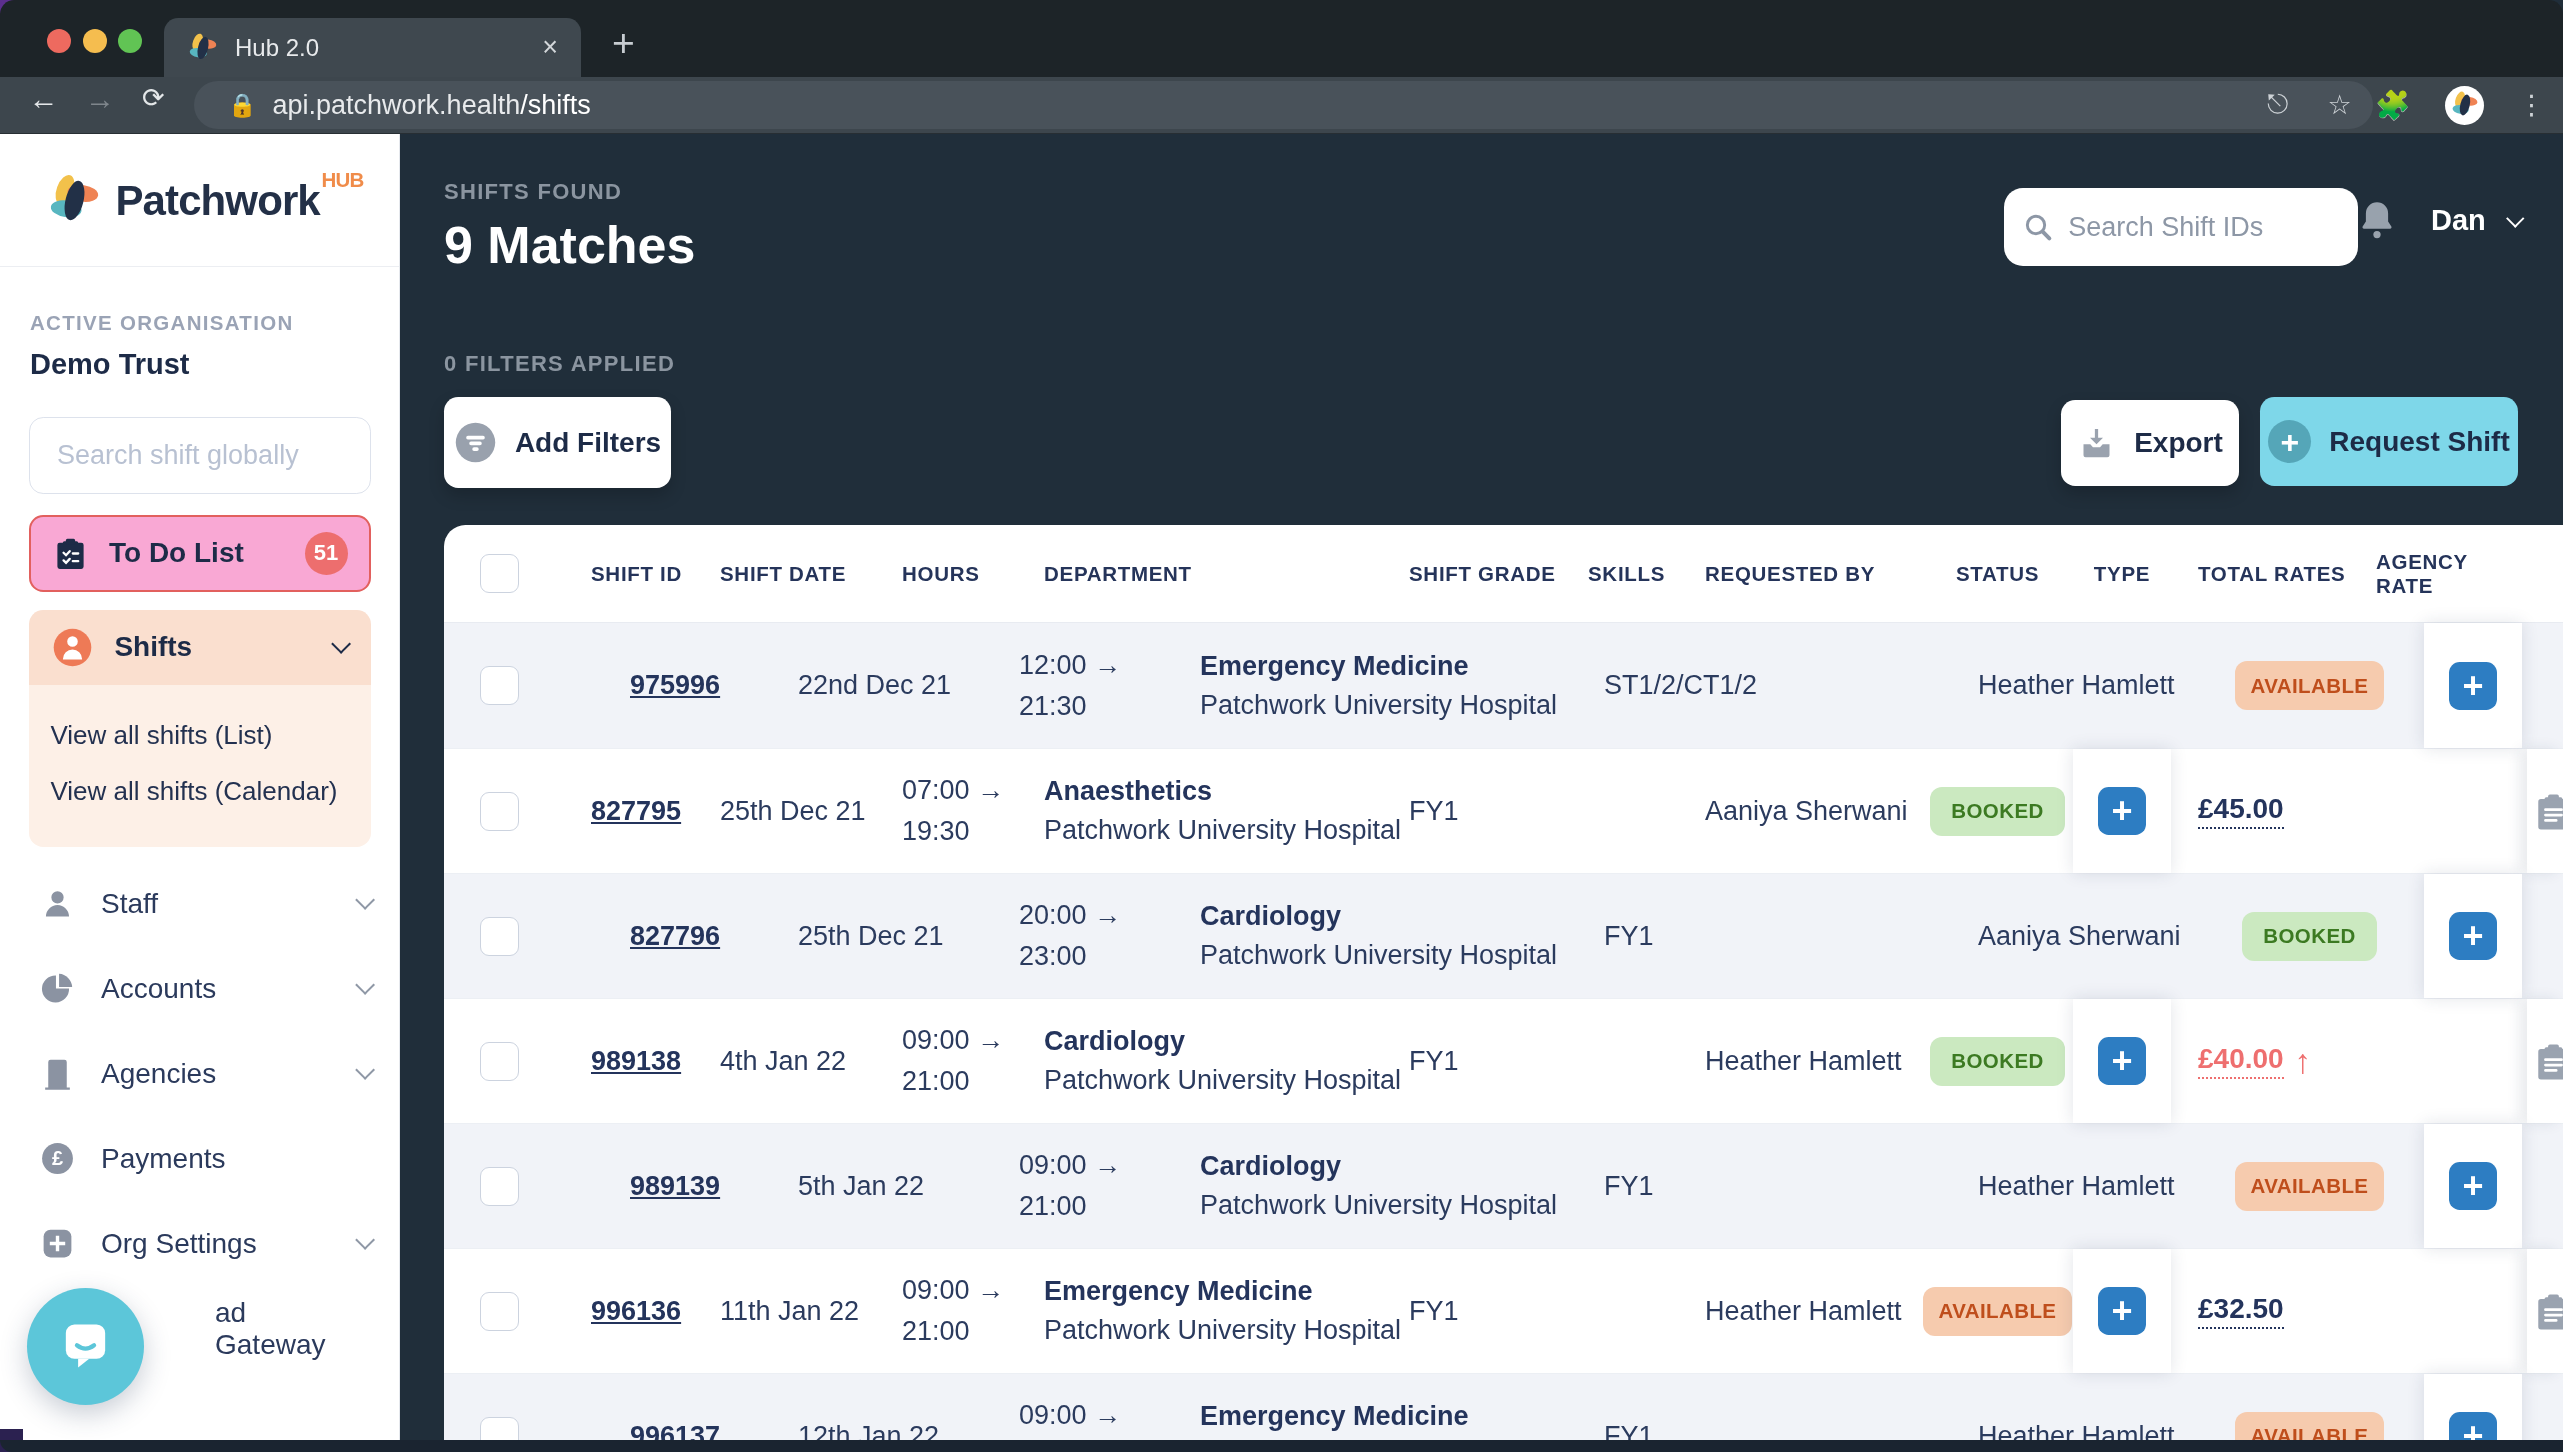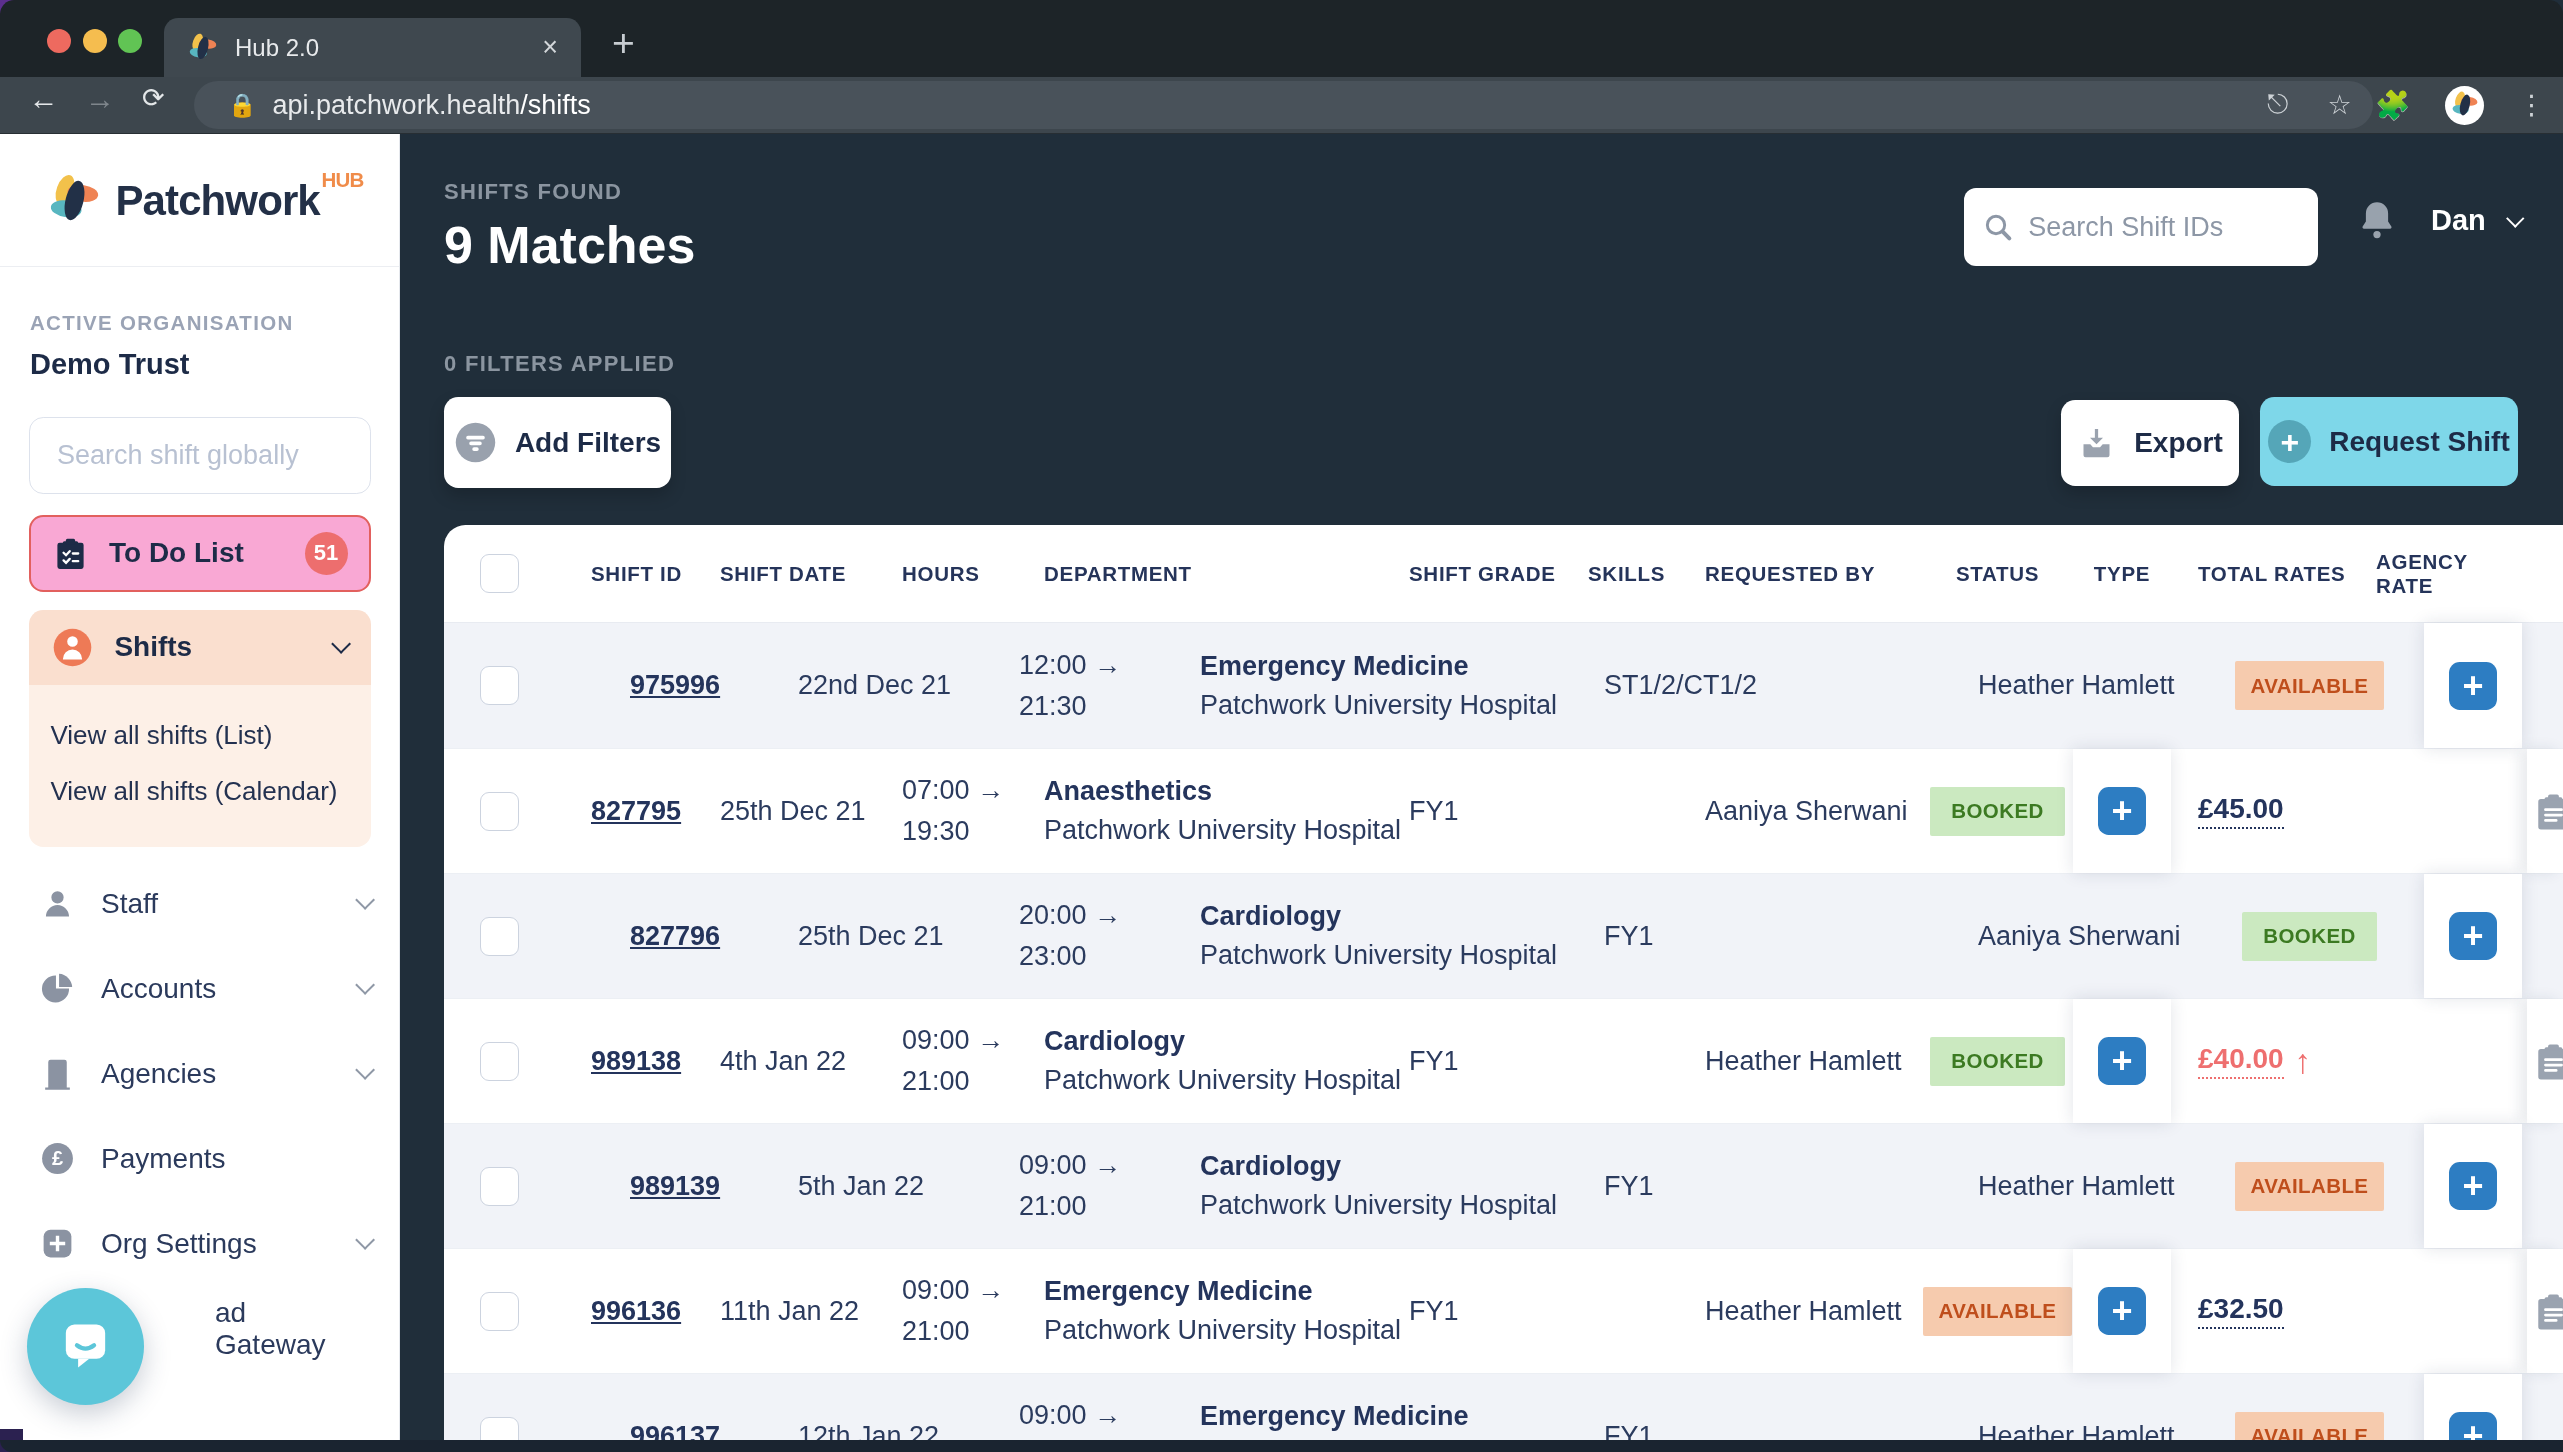--- a/index.html
+++ b/index.html
@@ -57,21 +57,21 @@
   .chev { width:14.2px; height:14.2px; border-right:2.7px solid #8f98a6; border-bottom:2.7px solid #8f98a6; transform:rotate(45deg); margin-top:-7.1px;}
   .chev.navy { border-color:#1d2b47; }
   .chat-bubble { position:absolute; left:27px; top:1155px; width:117px; height:117px; border-radius:50%; background:#5cc6d9; z-index:30; display:flex; align-items:center; justify-content:center; box-shadow:0 9px 27px rgba(40,60,90,.25);}
   .chat-bubble svg { width:59px; height:59px; }
 
   
   #main { position:absolute; top:133px; left:400px; right:0; bottom:0; background:#202e3a; }
   .eyebrow { position:absolute; left:44px; font-size:22px; font-weight:700; letter-spacing:1.3px; color:#8b95a0; }
   #found-label { top:46px; }
   #page-title { position:absolute; left:44px; top:82px; font-size:52px; font-weight:700; color:#fff; }
-  .hdr-search { position:absolute; left:1564px; top:55px; width:354px; height:78px; background:#fff; border-radius:12px; display:flex; align-items:center; padding:0 18px; gap:14.2px;}
+  .hdr-search { position:absolute; left:1604px; top:55px; width:354px; height:78px; background:#fff; border-radius:19px; display:flex; align-items:center; padding:0 18px; gap:14.2px;}
   .hdr-search input { border:none; outline:none; font-size:27px; color:#44506b; width:100%; font-family:inherit;}
   .hdr-search input::placeholder { color:#8d97a6; }
   .bell { position:absolute; left:1954px; top:64px; width:46px; height:46px; color:#98a2ad; }
   .user-menu { position:absolute; left:2031px; top:71px; display:flex; align-items:center; gap:23px; }
   .user-name { color:#fff; font-size:29px; font-weight:700; }
   .chev-white { width:12.5px; height:12.5px; border-right:2.7px solid #fff; border-bottom:2.7px solid #fff; transform:rotate(45deg); margin-top:-5.3px;}
   #filters-label { top:218px; }
   .btn { border:none; border-radius:14.2px; display:flex; align-items:center; justify-content:center; gap:18px; font-family:inherit; font-size:28px; font-weight:700; color:#1d2b47; }
   #add-filters { position:absolute; left:44px; top:264px; width:227px; height:91px; background:#fff; box-shadow:0 7.1px 16px rgba(0,0,0,.18);}
   .filter-circ { width:43px; height:43px; }
@@ -88,21 +88,21 @@
   .th.center, .c-status, .c-type { display:flex; justify-content:center; }
   .trow { height:125px; border-top:1.8px solid #eceff4; }
   .trow:first-child { border-top:none; }
   .trow.tint { background:#f1f3f8;gap:39px; }
   .cell { font-size:27px; color:#2b3b5e; }
   .checkbox { width:39px; height:39px; border:1.8px solid #ccd3df; border-radius:9px; background:#fff; }
   .c-id a { font-weight:700; color:#24345c; text-decoration:underline; }
   .c-hours .h1, .c-hours .h2 { line-height:41px; }
   .c-dept .d1 { font-weight:700; color:#24345c; line-height:39px;}
   .c-dept .d2 { line-height:39px; }
-  .badge { min-width:135px; text-align:center; padding:12.5px 16px; border-radius:2px; font-size:20.5px; font-weight:700; letter-spacing:0.4px; }
+  .badge { min-width:135px; text-align:center; padding:12.5px 16px; border-radius:12px; font-size:20.5px; font-weight:700; letter-spacing:0.4px; }
   .badge.available { background:#f6cbae; color:#bf4e1c; }
   .badge.booked { background:#cbe9c0; color:#3c7a22; }
   .c-type, .c-actions { height:100%; background:#fff; }
   .c-type { align-items:center; box-shadow:0 0 16px rgba(30,45,80,.13); }
   .trow .c-type { }
   .type-btn { width:48px; height:48px; border:none; border-radius:10.7px; background:#2d7dc2; color:#fff; font-size:36px; font-weight:700; line-height:1; display:flex; align-items:center; justify-content:center; font-family:inherit;}
   .c-total { padding-left:27px; display:flex; align-items:center; }
   .rate { font-size:28px; font-weight:700; color:#24345c; border-bottom:2.7px dotted #24345c; padding-bottom:2.7px; }
   .rate.up { color:#ee6f6f; border-bottom-color:#ee6f6f; }
   .up-arrow { display:none; color:#ee6f6f; font-size:34px; font-weight:700; margin-left:10.7px; }

